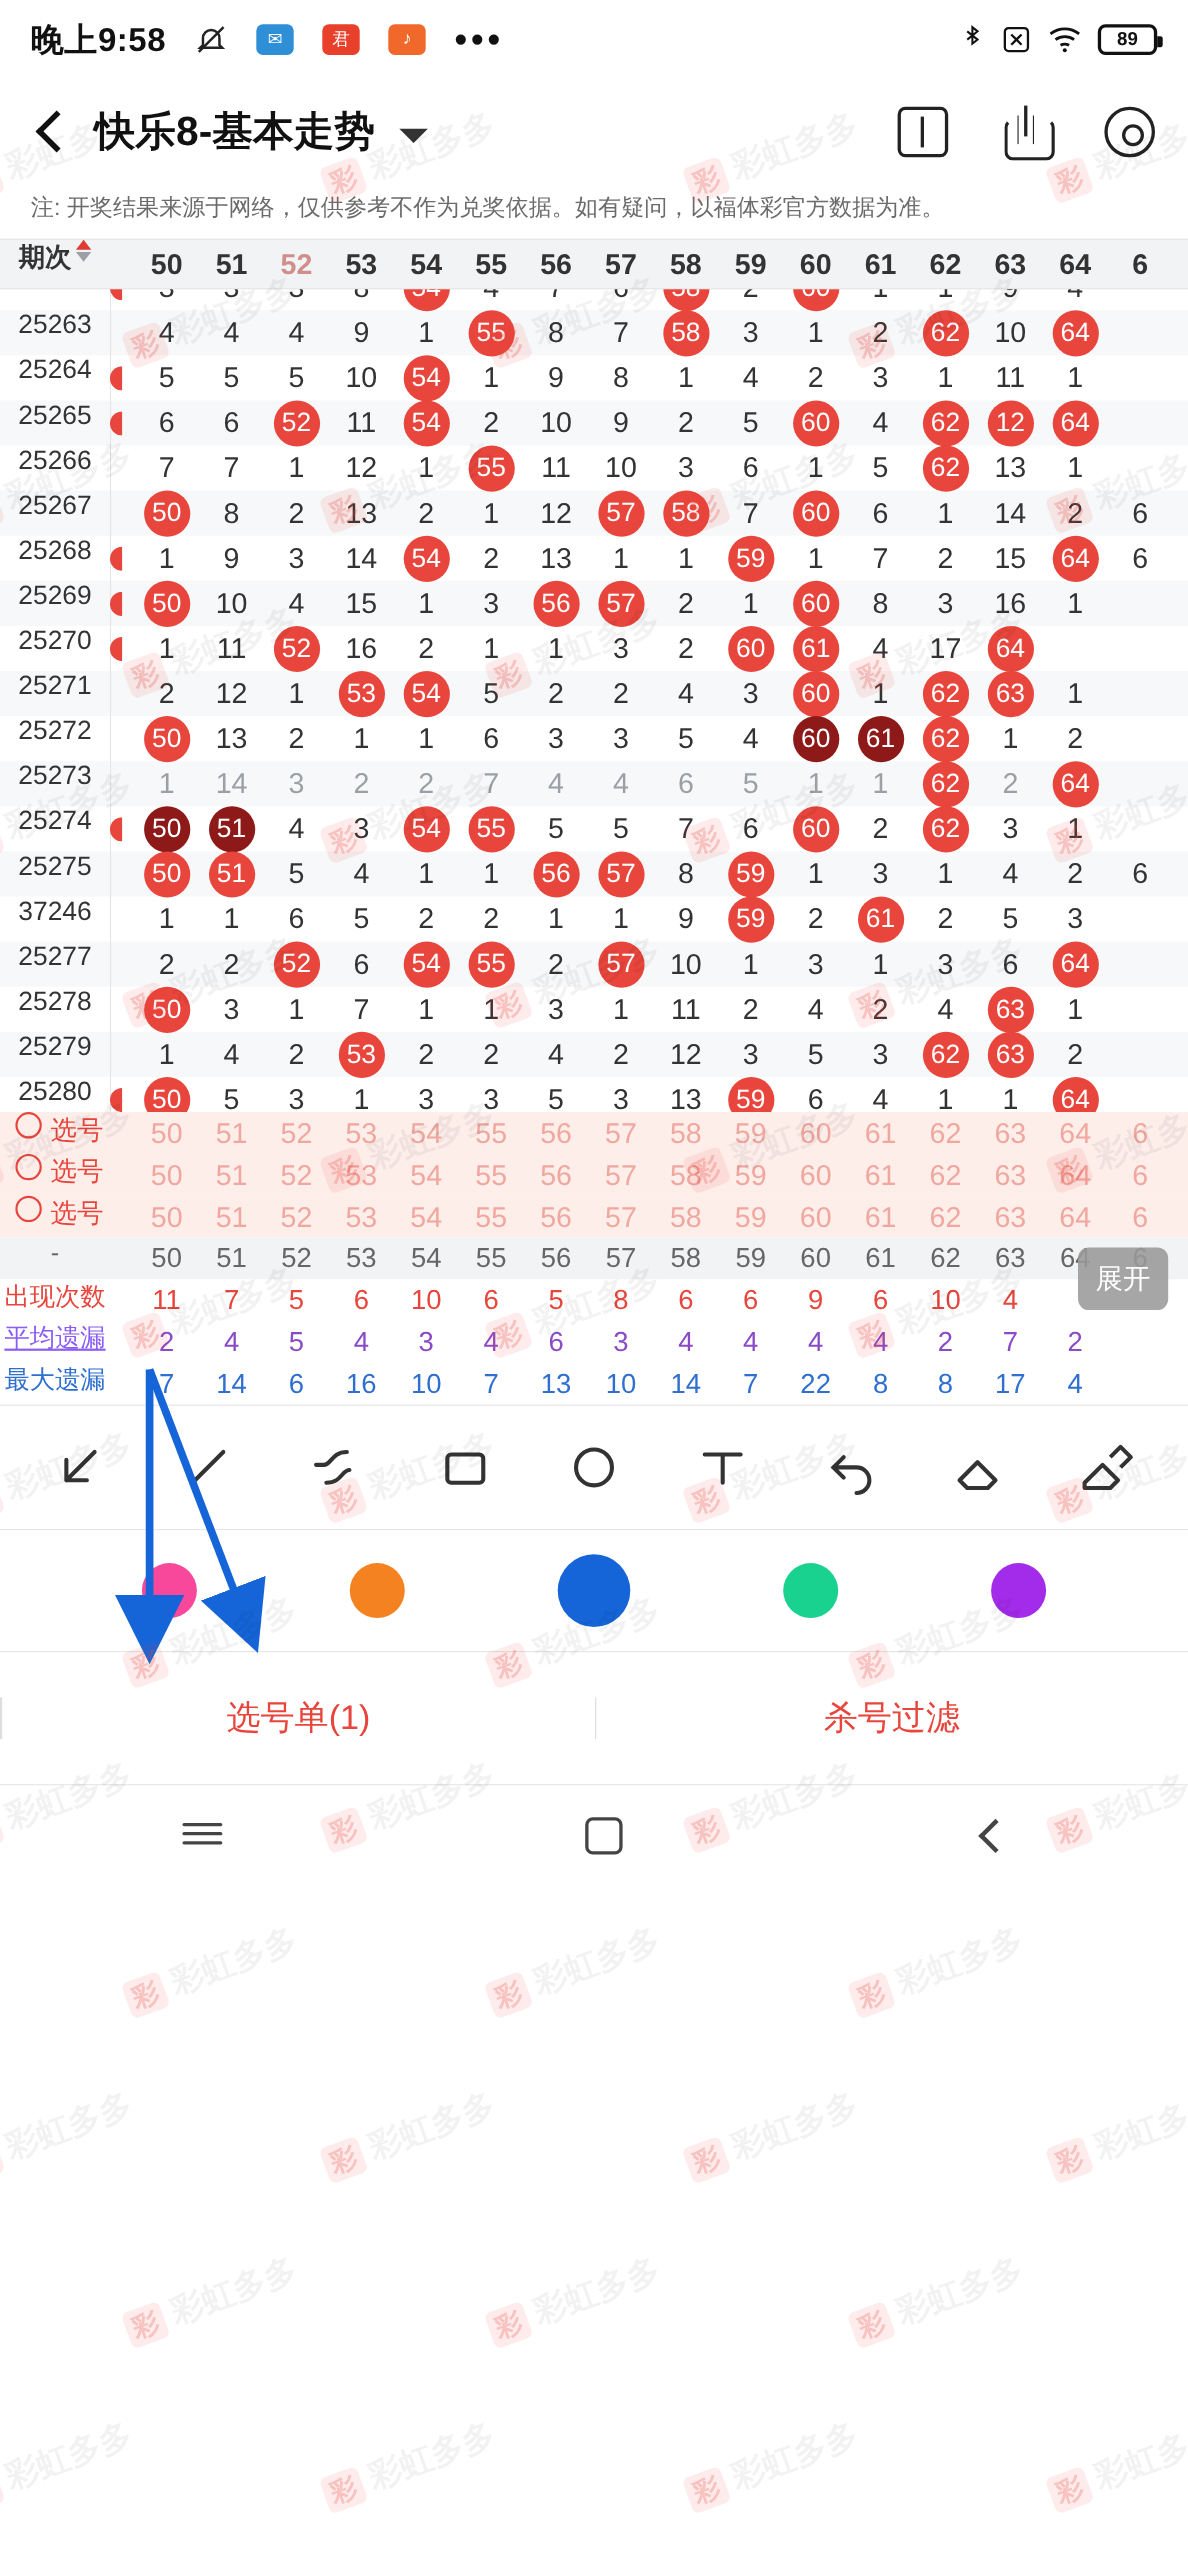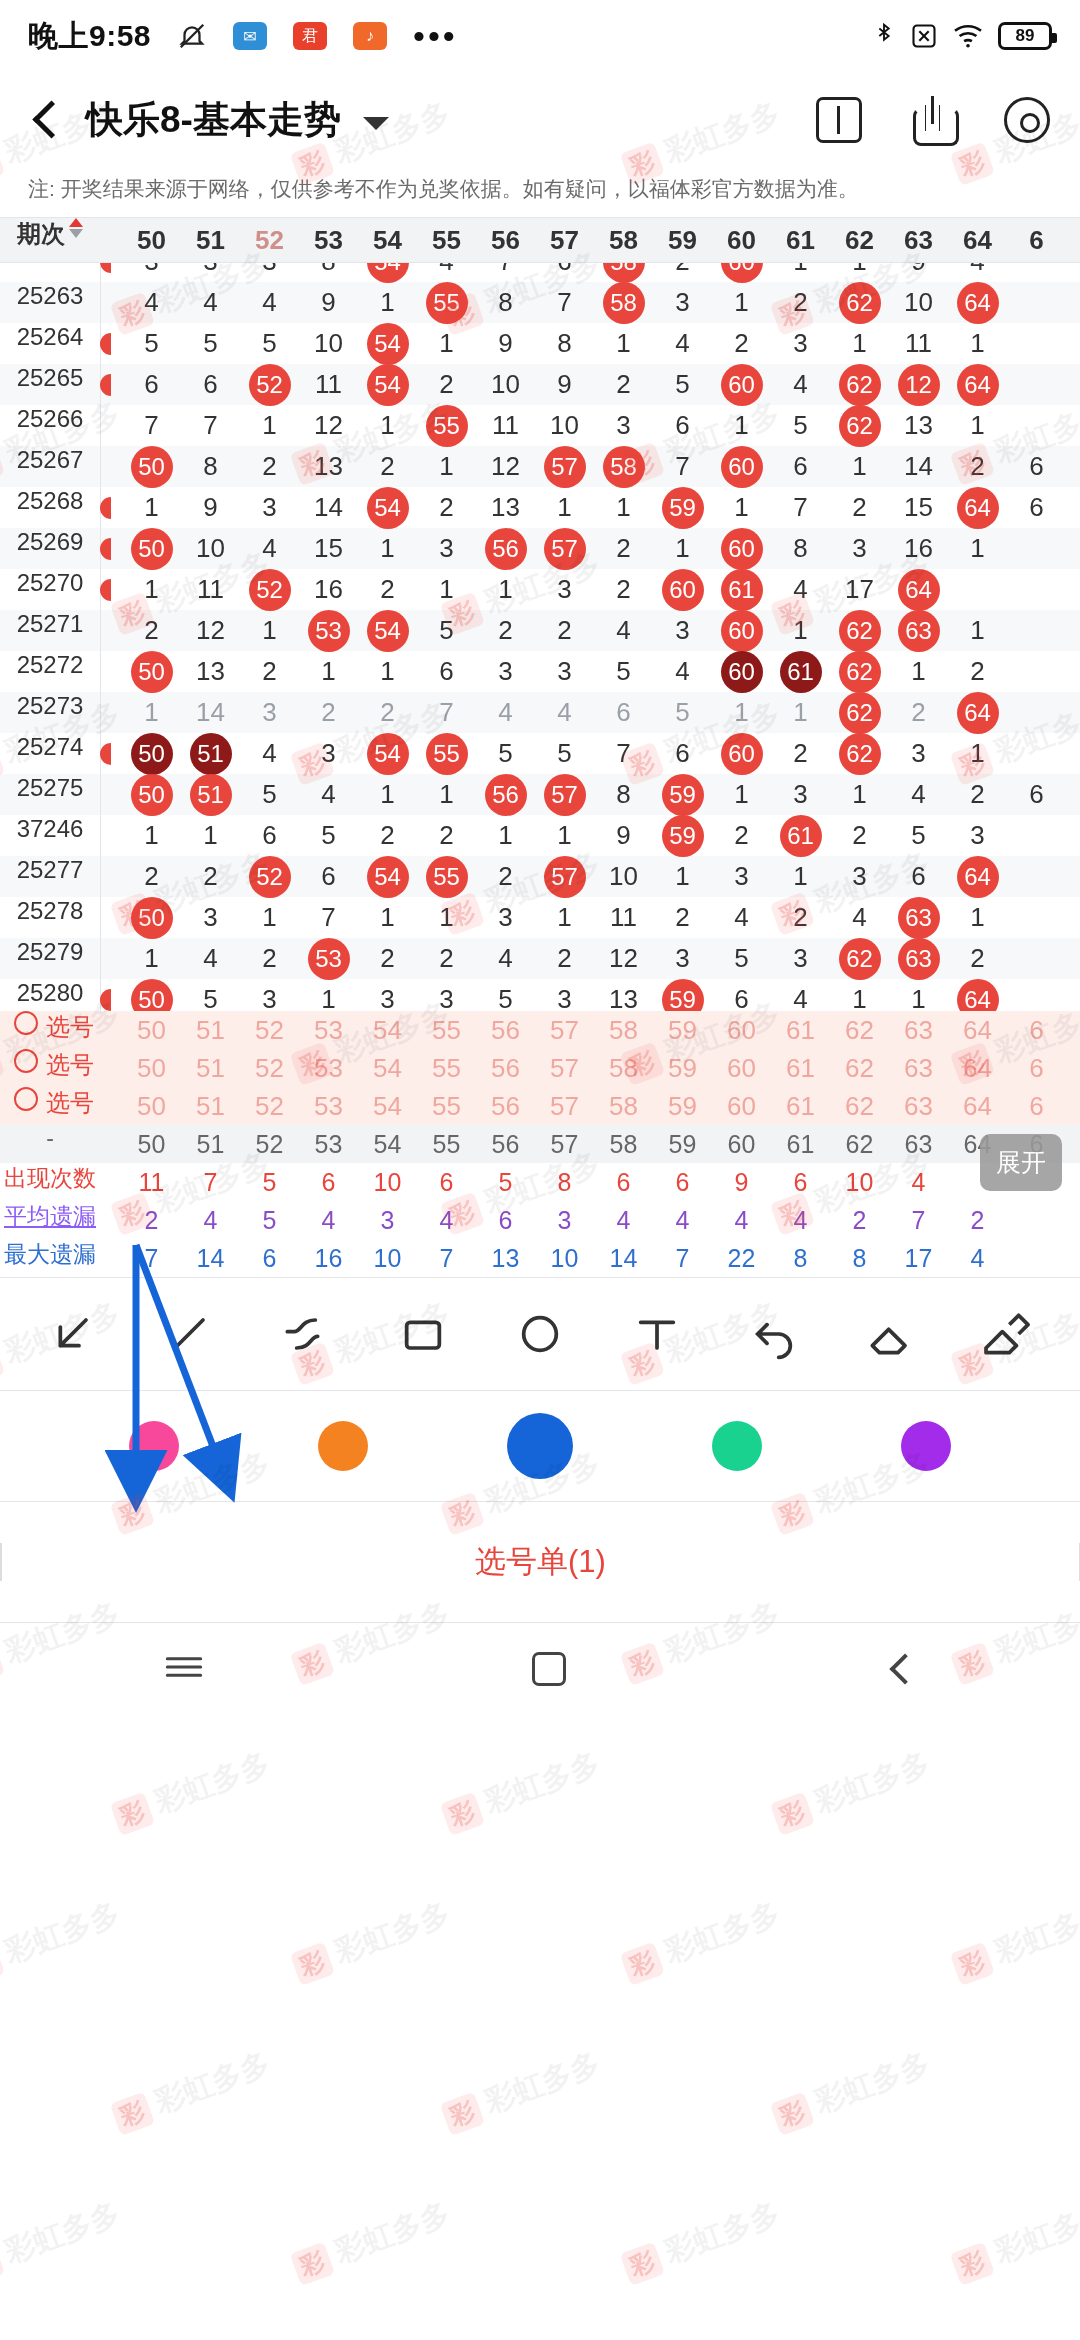--- a/index.html
+++ b/index.html
@@ -1089,20 +1089,21 @@
     <div class="swatch" style="background: rgb(163, 43, 234);"></div>
   </div>
 
 <div class="divider"></div>
 
 <div class="actions">
   <div class="vsep"></div>
   <div class="vsep"></div>
   <div class="act">选号单(1)</div>
   <div class="vsep"></div>
+  <div class="act">杀号过滤</div>
 </div>
 
 <div class="divider"></div>
 
 <div class="navbar">
   <div class="nav-ic">
     <svg width="40" height="28" viewBox="0 0 24 16">
         <path d="M2 3h20M2 8h20M2 13h20" stroke="#444" stroke-width="1.8" stroke-linecap="round"></path>
       </svg>
   </div>

